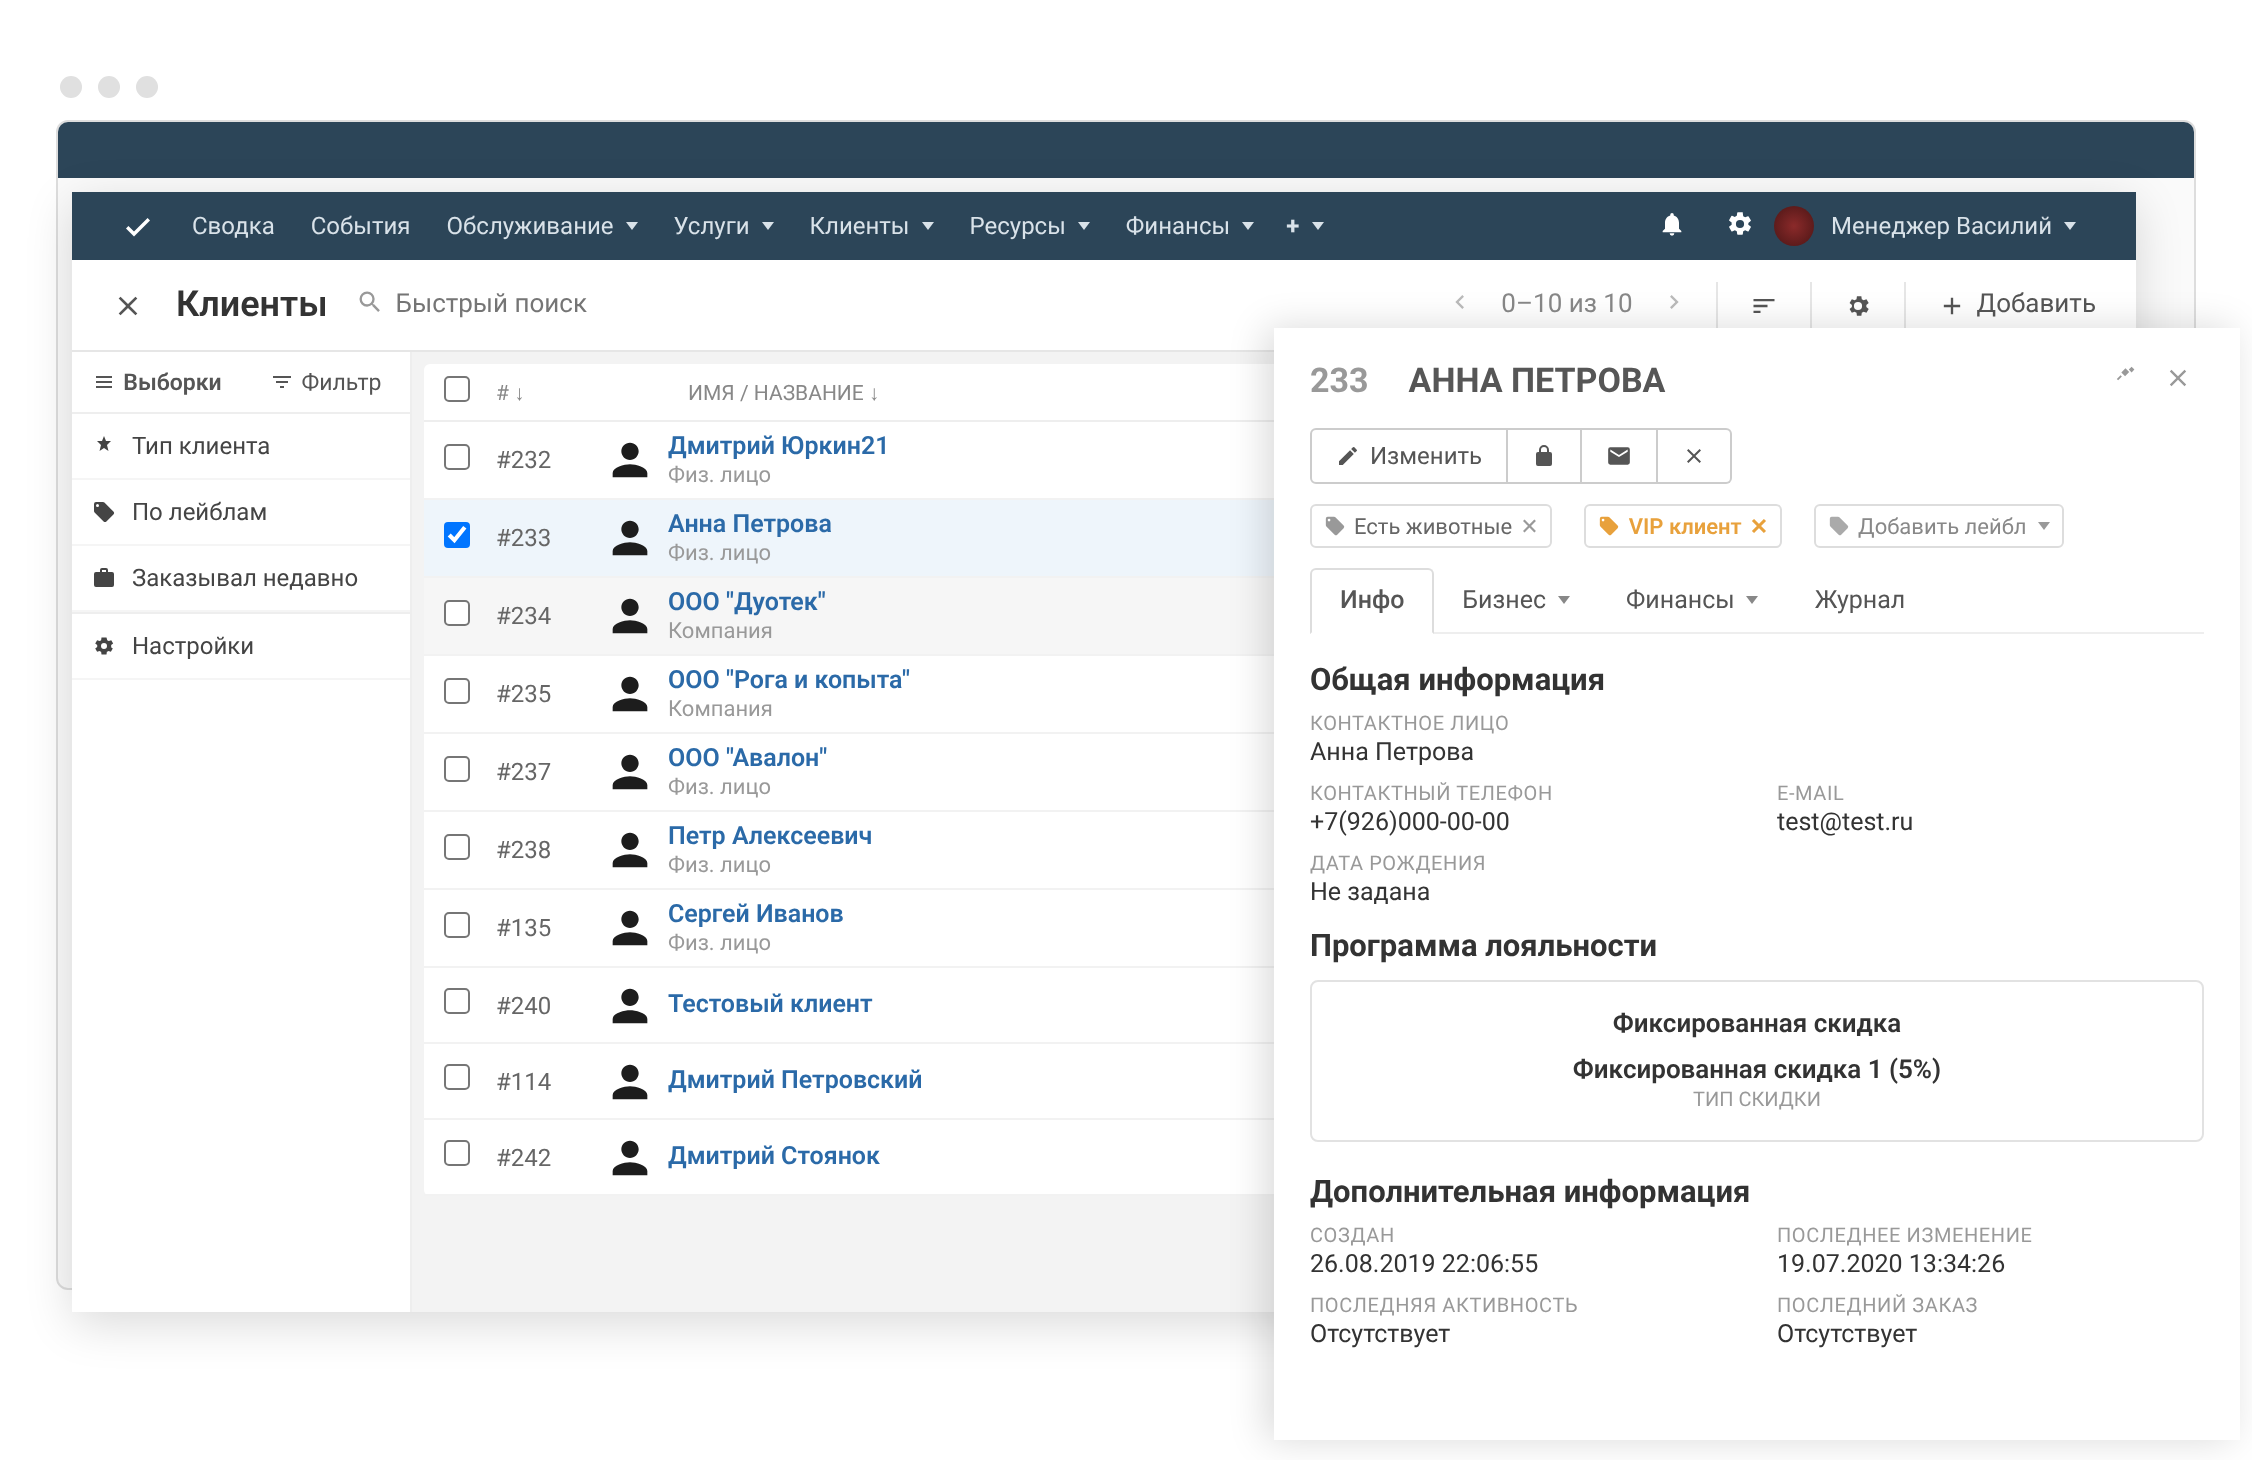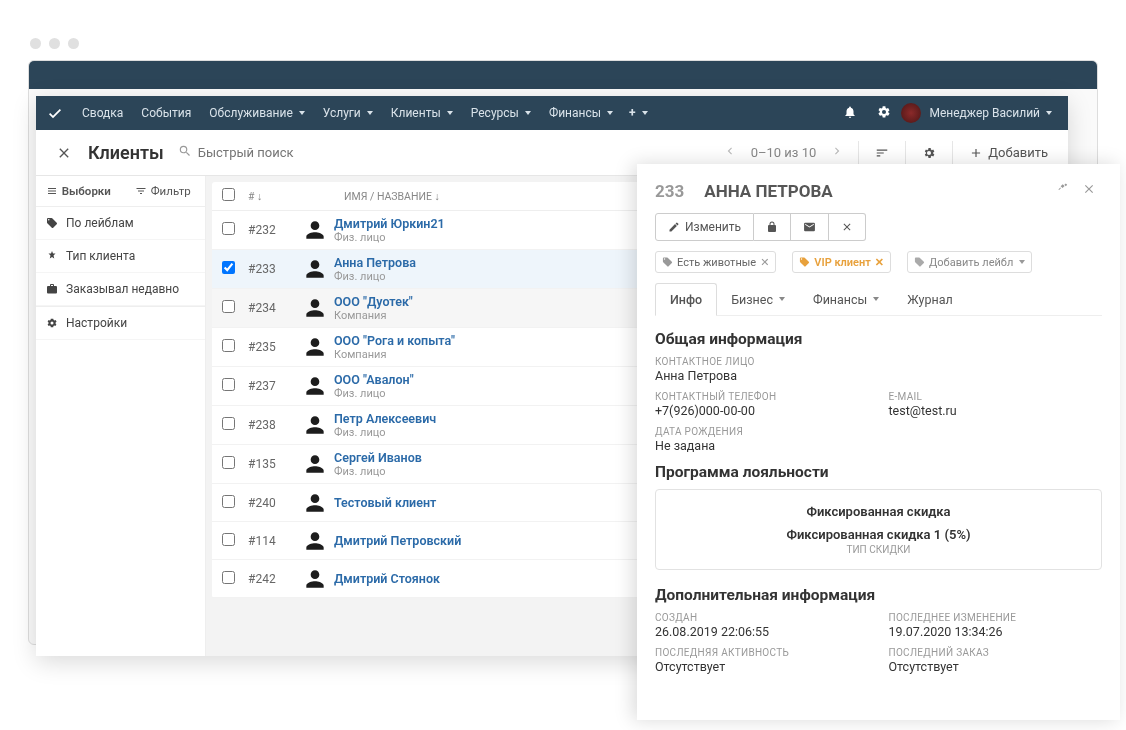--- a/index.html
+++ b/index.html
@@ -5,21 +5,21 @@
 * { margin: 0; padding: 0; box-sizing: border-box; font-family: -apple-system, BlinkMacSystemFont, "Segoe UI", Roboto, sans-serif; }
 body { background: #fff; font-size: 13px; color: #333; }
 .window { width: 1126px; height: 730px; position: relative; background: #fff; }
 .browser-dots { position: absolute; left: 30px; top: 38px; display: flex; gap: 8px; }
 .dot { width: 11px; height: 11px; border-radius: 50%; background: #e0e0e0; }
 .shell-bg { position: absolute; left: 28px; top: 60px; width: 1070px; height: 585px; border: 1px solid #ddd; border-radius: 6px; background: #fafafa; overflow: hidden; }
 .shell-bg .navbar { height: 28px; background: #2c4558; }
 .shell-bg .sub { padding: 10px 14px; font-size: 14px; color: #999; }
 
 .main-shell { position: absolute; left: 36px; top: 96px; width: 1032px; background: #fff; border-radius: 4px; box-shadow: 0 6px 24px rgba(0,0,0,0.15); }
-.navbar { display: flex; align-items: center; height: 34px; background: #2c4558; color: #fff; padding: 0 8px; font-size: 12px; }
+.navbar { display: flex; align-items: center; height: 34px; background: #2c4558; color: #fff; padding: 0 22px; font-size: 12px; }
 .nav-logo { width: 22px; height: 22px; display:flex; align-items:center; justify-content:center; }
 .nav-items { display: flex; gap: 2px; margin-left: 8px; }
 .nav-item { padding: 8px 8px; cursor: pointer; color: #d9e2e9; white-space: nowrap; display:flex; align-items:center; gap:4px; }
 .nav-spacer { flex: 1; }
 .nav-icon { padding: 6px 10px; cursor: pointer; }
 .avatar { width: 20px; height: 20px; border-radius: 50%; background: radial-gradient(circle,#8b2a2a,#4a1515); display:inline-block; }
 .caret { display:inline-block; width:0; height:0; border-left:3px solid transparent; border-right:3px solid transparent; border-top:4px solid currentColor; margin-left:2px; }
 
 .toolbar { display: flex; align-items: center; height: 46px; border-bottom: 1px solid #e6e6e6; padding: 0 10px; }
 .tool-btn { padding: 8px 10px; cursor: pointer; color: #555; display: flex; align-items: center; gap: 5px; font-size: 13px; }
@@ -215,29 +215,29 @@
           </div>
           <div class="sb-tab">
             <svg class="svg-icon" viewBox="0 0 24 24" style="width:12px;height:12px">
                 <path d="M10 18h4v-2h-4v2zM3 6v2h18V6H3zm3 7h12v-2H6v2z"></path>
               </svg>
             <span>Фильтр</span>
           </div>
         </div>
         <div class="sb-item">
           <svg class="svg-icon" viewBox="0 0 24 24" style="width:12px">
+              <path d="M12 2l2 5h5l-4 4 1.5 6L12 14l-4.5 3L9 11 5 7h5z"></path>
+            </svg>
+          <span>Тип клиента</span>
+        </div>
+        <div class="sb-item">
+          <svg class="svg-icon" viewBox="0 0 24 24" style="width:12px">
               <path d="M21.41 11.58l-9-9A2 2 0 0011 2H4a2 2 0 00-2 2v7c0 .53.21 1.04.59 1.41l9 9a2 2 0 002.82 0l7-7a2 2 0 000-2.83zM5.5 7A1.5 1.5 0 117 5.5 1.5 1.5 0 015.5 7z"></path>
             </svg>
           <span>По лейблам</span>
-        </div>
-        <div class="sb-item">
-          <svg class="svg-icon" viewBox="0 0 24 24" style="width:12px">
-              <path d="M12 2l2 5h5l-4 4 1.5 6L12 14l-4.5 3L9 11 5 7h5z"></path>
-            </svg>
-          <span>Тип клиента</span>
         </div>
         <div class="sb-item">
           <svg class="svg-icon" viewBox="0 0 24 24" style="width:12px">
               <path d="M20 6h-4V4a2 2 0 00-2-2h-4a2 2 0 00-2 2v2H4a2 2 0 00-2 2v11a2 2 0 002 2h16a2 2 0 002-2V8a2 2 0 00-2-2zM10 4h4v2h-4V4z"></path>
             </svg>
           <span>Заказывал недавно</span>
         </div>
         <div class="sb-item" style="border-top:1px solid #eee">
           <svg class="svg-icon" viewBox="0 0 24 24" style="width:12px">
               <path d="M19.14 12.94a7 7 0 000-1.88l2.03-1.58-1.92-3.32-2.39.96a7 7 0 00-1.62-.94L14.5 3.6h-5l-.36 2.58c-.58.24-1.12.56-1.62.94l-2.39-.96L3.21 9.48l2.03 1.58a7 7 0 000 1.88l-2.03 1.58 1.92 3.32 2.39-.96c.5.38 1.04.7 1.62.94l.36 2.58h5l.36-2.58c.58-.24 1.12-.56 1.62-.94l2.39.96 1.92-3.32-2.03-1.58zM12 15a3 3 0 110-6 3 3 0 010 6z"></path>

